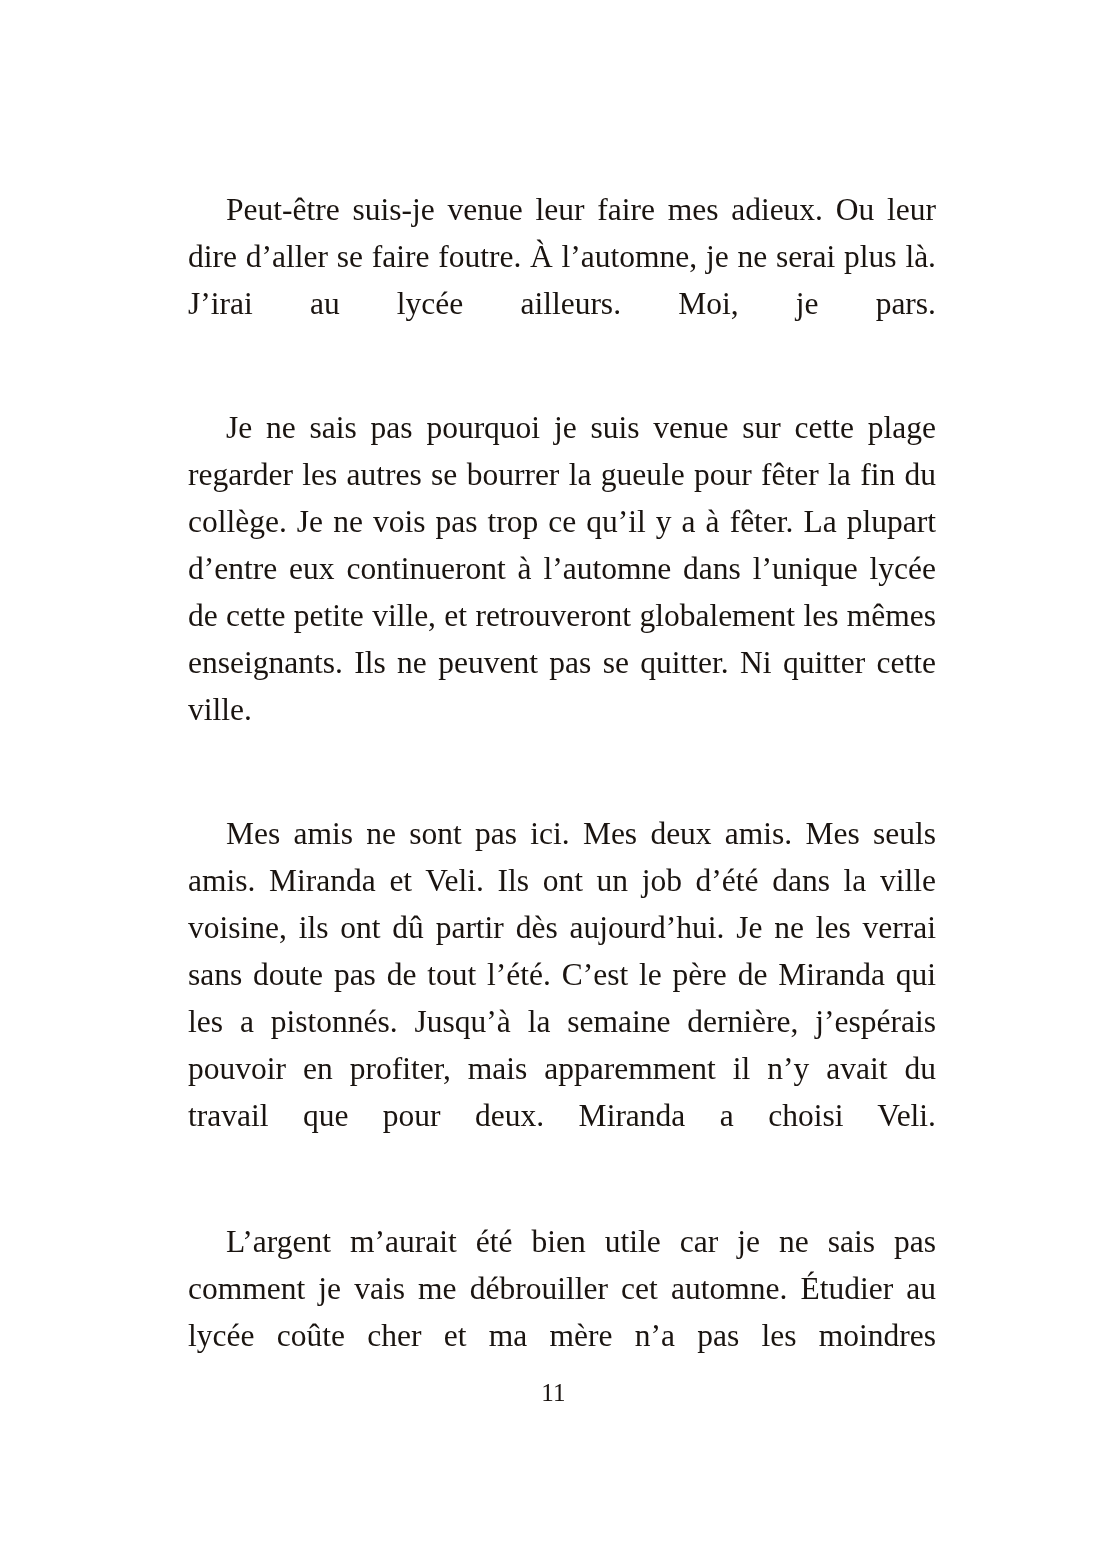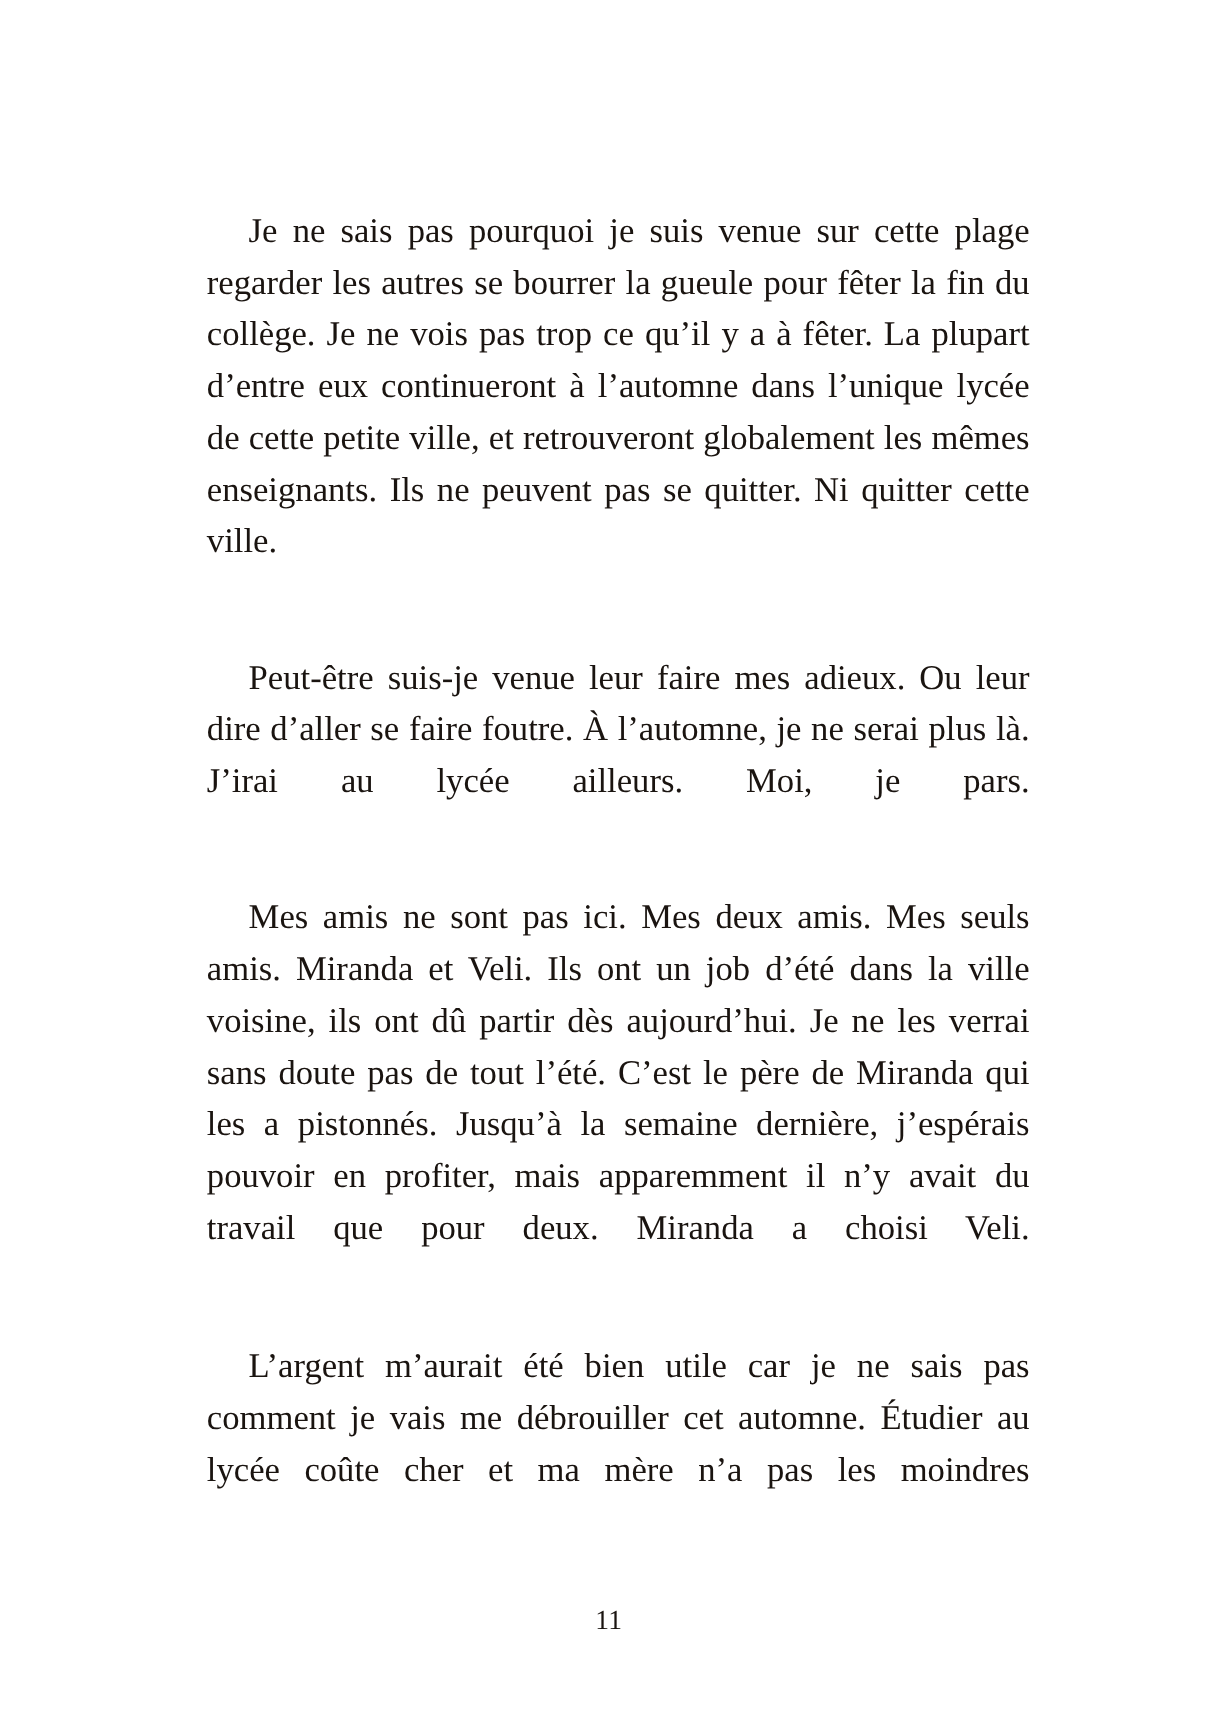--- a/index.html
+++ b/index.html
@@ -48,36 +48,36 @@
   .para::after {
     content: "";
     display: inline-block;
     width: 100%;
   }
 
   .folio {
     position: absolute;
     left: 0;
     right: 0;
-    top: 1459px;
+    top: 1378px;
     text-align: center;
     font-family: "Liberation Serif", "DejaVu Serif", serif;
     font-size: 25px;
     line-height: 30px;
     color: #1a1410;
     letter-spacing: 0.01em;
   }
 </style>
 </head>
 <body>
 
 <div class="page">
 
   <div class="text-block">
+    <p class="para">Peut-être suis-je venue leur faire mes adieux. Ou leur dire d’aller se faire foutre. À l’automne, je ne serai plus là. J’irai au lycée ailleurs. Moi, je pars.</p>
     <p class="para">Je ne sais pas pourquoi je suis venue sur cette plage regarder les autres se bourrer la gueule pour fêter la fin du collège. Je ne vois pas trop ce qu’il y a à fêter. La plupart d’entre eux continueront à l’automne dans l’unique lycée de cette petite ville, et retrouveront globalement les mêmes enseignants. Ils ne peuvent pas se quitter. Ni quitter cette ville.</p>
-    <p class="para">Peut-être suis-je venue leur faire mes adieux. Ou leur dire d’aller se faire foutre. À l’automne, je ne serai plus là. J’irai au lycée ailleurs. Moi, je pars.</p>
     <p class="para">Mes amis ne sont pas ici. Mes deux amis. Mes seuls amis. Miranda et Veli. Ils ont un job d’été dans la ville voisine, ils ont dû partir dès aujourd’hui. Je ne les verrai sans doute pas de tout l’été. C’est le père de Miranda qui les a pistonnés. Jusqu’à la semaine dernière, j’espérais pouvoir en profiter, mais apparemment il n’y avait du travail que pour deux. Miranda a choisi Veli.</p>
     <p class="para">L’argent m’aurait été bien utile car je ne sais pas comment je vais me débrouiller cet automne. Étudier au lycée coûte cher et ma mère n’a pas les moindres</p>
   </div>
 
   <div class="folio">11</div>
 
 </div>
 
 </body></html>

